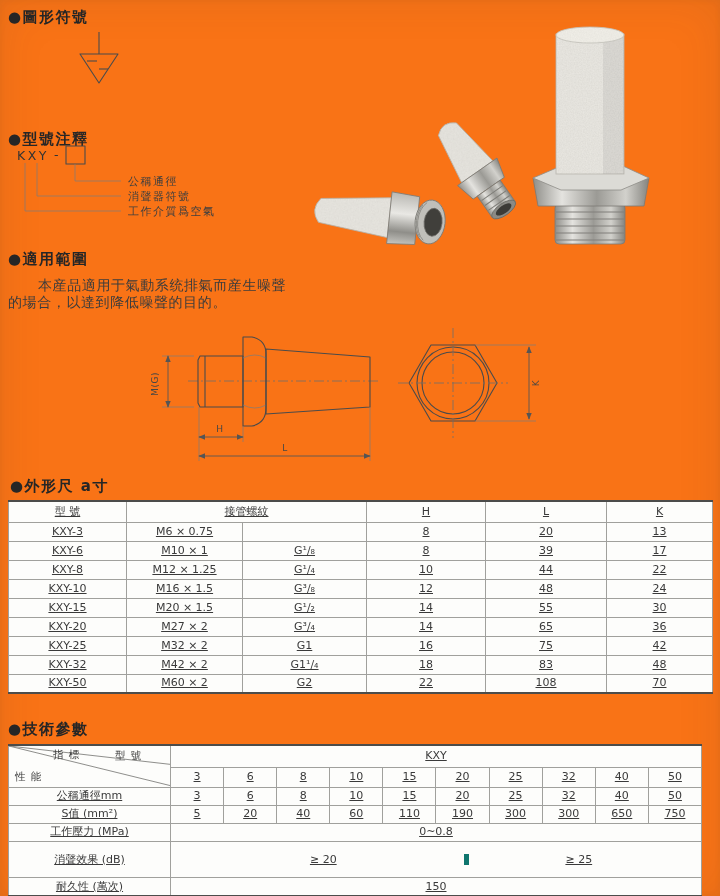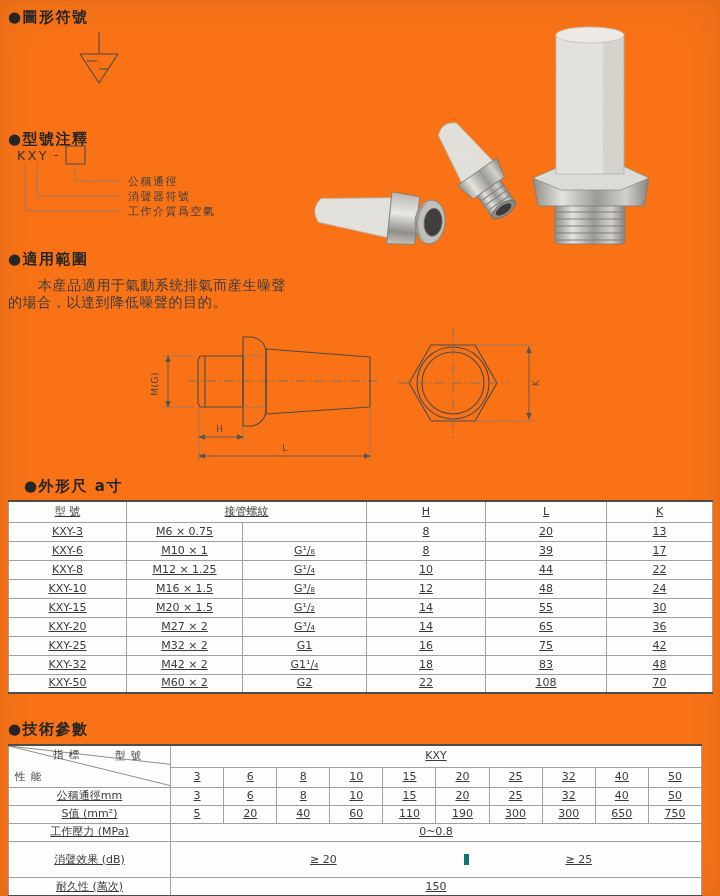--- a/index.html
+++ b/index.html
@@ -183,21 +183,21 @@
       <line class="cl" x1="250" y1="59" x2="360" y2="59"></line>
       <line class="cl" x1="305" y1="4" x2="305" y2="114"></line>
 
       <line class="thin" x1="327" y1="21" x2="388" y2="21"></line>
       <line class="thin" x1="327" y1="97" x2="388" y2="97"></line>
       <line class="dimline" x1="381" y1="23" x2="381" y2="95" marker-start="url(#ar)" marker-end="url(#ar)"></line>
       <text class="dimtxt" x="391" y="59" transform="rotate(-90 391 59)" text-anchor="middle">K</text>
     </g>
   </svg>
 
-  <div class="h" style="left:24px;top:477px">●外形尺 a寸</div>
+  <div class="h" style="left:10px;top:477px">●外形尺 a寸</div>
   <table class="doc" id="dims-table" style="left:8px;top:500px;width:704px">
     <colgroup>
         <col style="width:118px">
         <col style="width:116px">
         <col style="width:124px">
         <col style="width:119px">
         <col style="width:121px">
         <col style="width:106px">
       </colgroup>
     <tbody>

